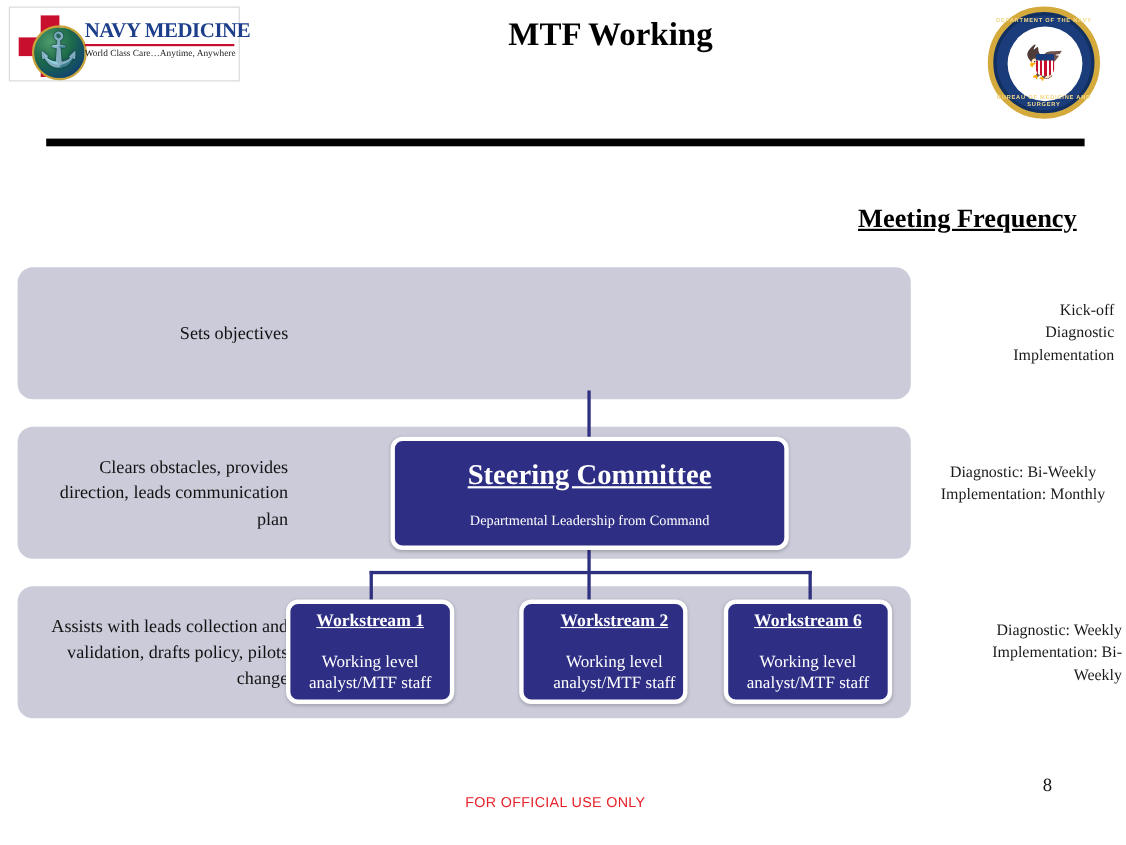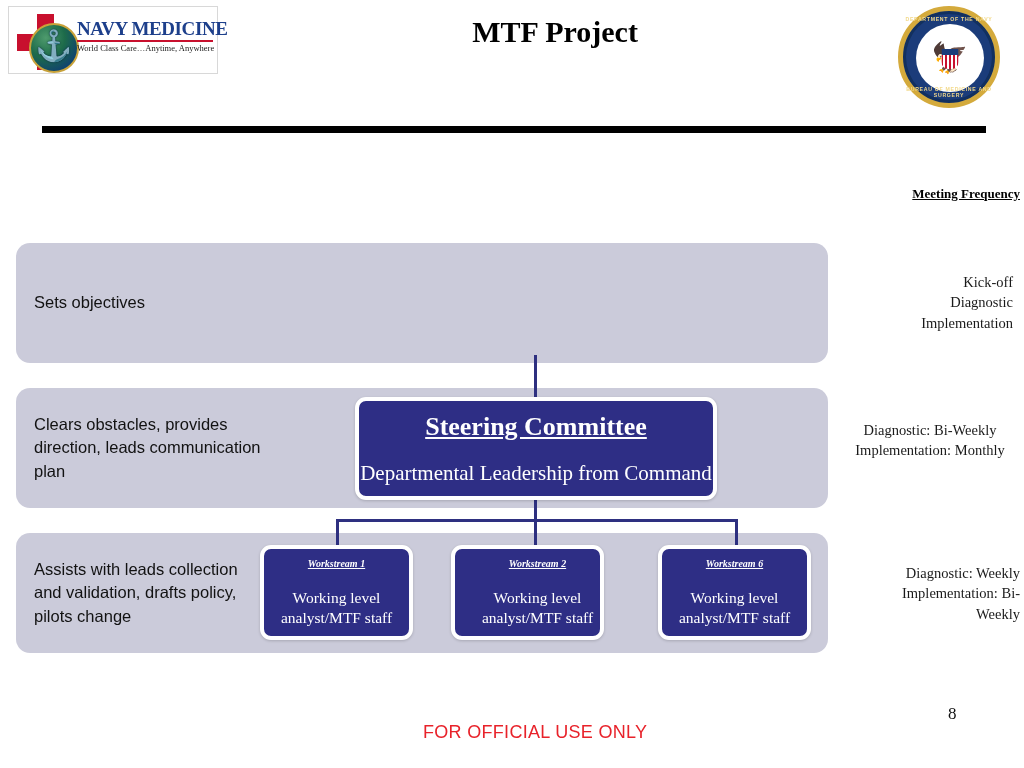--- a/index.html
+++ b/index.html
@@ -130,23 +130,23 @@
     position: absolute;
     left: 42px; top: 126px;
     width: 944px; height: 7px;
     background: #000000;
   }
 
   
   #meeting-frequency-heading {
     position: absolute;
     left: 780px; top: 186px; width: 240px;
-    text-align: right;
-    font-family: "Liberation Serif", serif;
-    font-size: 13px; font-weight: 700;
+    text-align: left;
+    font-family: "Liberation Serif", serif;
+    font-size: 24px; font-weight: 700;
     text-decoration: underline;
   }
 
   
   #org-chart { position: absolute; left: 0; top: 0; width: 1024px; height: 768px; }
 
   .band {
     position: absolute;
     left: 16px; width: 812px;
     background: #cbcbda;
@@ -154,22 +154,22 @@
   }
   #band-1 { top: 243px; height: 120px; }
   #band-2 { top: 388px; height: 120px; }
   #band-3 { top: 533px; height: 120px; }
 
   .band-desc {
     position: absolute;
     left: 18px; width: 228px;
     top: 50%;
     transform: translateY(-50%);
-    text-align: left;
-    font-family: Liberation Sans, sans-serif;
+    text-align: right;
+    font-family: Liberation Serif, serif;
     font-size: 16.5px;
     line-height: 1.42;
     color: #121212;
   }
 
   
   .node {
     position: absolute;
     background: #2e2e85;
     border: 4px solid #ffffff;
@@ -197,29 +197,29 @@
   #node-oversight {
     left: 298px; top: 252px; width: 476px; height: 103px;
   }
   #node-oversight .node-title { font-size: 21px; }
   #node-oversight .node-sub { font-size: 16.5px; margin-top: 3px; }
 
   #node-steering {
     left: 355px; top: 397px; width: 362px; height: 103px;
   }
   #node-steering .node-title { font-size: 26px; }
-  #node-steering .node-sub { font-size: 21px; margin-top: 17px; }
+  #node-steering .node-sub { font-size: 13px; margin-top: 17px; }
 
   .node-ws {
     top: 545px; width: 153px; height: 95px;
   }
   #node-ws1 { left: 260px; }
-  #node-ws2 { left: 451px; padding-left: 20px; }
+  #node-ws2 { left: 472px; padding-left: 20px; }
   #node-ws3 { left: 658px; }
-  .node-ws .node-title { font-size: 10px; font-style: italic; }
+  .node-ws .node-title { font-size: 16px; }
   .node-ws .node-sub { font-size: 15.5px; margin-top: 18px; }
 
   
   .conn { position: absolute; background: #2e3080; z-index: 1; }
   #conn-oversight-steering { left: 534px; top: 355px; width: 3px; height: 44px; }
   #conn-steering-down      { left: 534px; top: 500px; width: 3px; height: 46px; }
   #conn-bus-horizontal     { left: 336px; top: 519px; width: 402px; height: 3px; }
   #conn-drop-1             { left: 336px; top: 519px; width: 3px; height: 28px; }
   #conn-drop-3             { left: 735px; top: 519px; width: 3px; height: 28px; }
 
@@ -233,21 +233,21 @@
   }
   #freq-1 { left: 845px; top: 272px; width: 168px; text-align: right; }
   #freq-2 { left: 835px; top: 420px; width: 190px; text-align: center; }
   #freq-3 { left: 900px; top: 563px; width: 120px; text-align: right; }
 
   
   #footer-classification {
     position: absolute;
     left: 423px; top: 722px;
     font-family: "Liberation Sans", "DejaVu Sans", sans-serif;
-    font-size: 18px;
+    font-size: 13px;
     color: #e8222a;
     letter-spacing: 0.3px;
     text-align: right;
   }
   #page-number {
     position: absolute;
     left: 948px; top: 704px;
     font-family: "Liberation Serif", serif;
     font-size: 17px;
     color: #111111;
@@ -267,21 +267,21 @@
       </div>
     </div>
     <div id="nm-wordmark">
       <div id="nm-title-text">NAVY MEDICINE</div>
       <div id="nm-rule"></div>
       <div id="nm-tagline-text">World Class Care…Anytime, Anywhere</div>
     </div>
   </div>
 
   <div id="title-block">
-    <h2 id="slide-subtitle">MTF Project</h2>
+    <h2 id="slide-subtitle">MTF Working</h2>
   </div>
 
   <div id="bumed-seal">
     <div class="seal-arc" id="seal-arc-top">DEPARTMENT OF THE NAVY</div>
     <div id="bumed-inner">
       <span id="bumed-eagle">🦅</span>
       <span id="bumed-shield"></span>
     </div>
     <div class="seal-arc" id="seal-arc-bottom">BUREAU OF MEDICINE AND SURGERY</div>
   </div>

